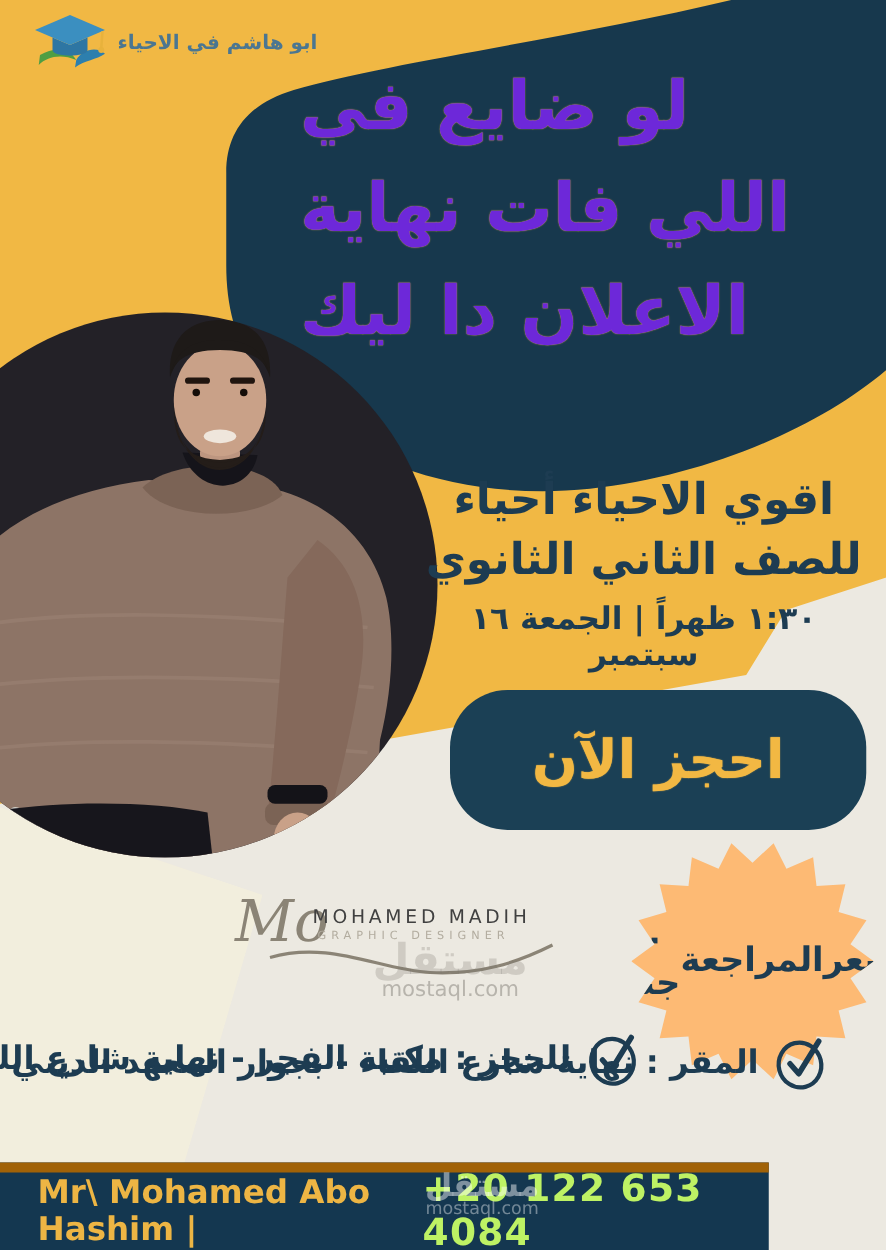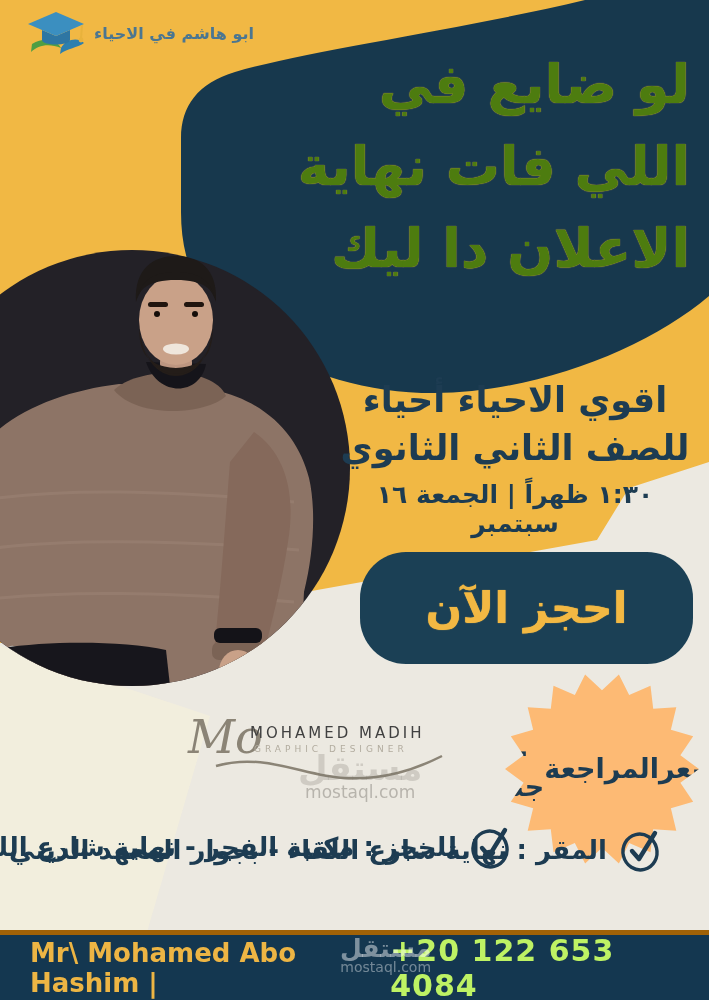--- a/index.html
+++ b/index.html
@@ -24,21 +24,21 @@
   .photo-circle{
     position:absolute;left:-86px;top:250px;width:436px;height:436px;
     border-radius:50%;background:#232127;overflow:hidden;
   }
   
   .logo{position:absolute;left:26px;top:10px;display:flex;align-items:center;gap:8px;}
   .logo-text{font-size:16px;font-weight:bold;color:#4b7691;direction:rtl;}
   
   .headline{
     position:absolute;left:240px;top:44px;width:450px;
-    direction:rtl;text-align:right;color:#4d7c0f;
+    direction:rtl;text-align:left;color:#6d28d9;
     font-size:54px;font-weight:800;line-height:1.52;
     text-shadow:0 0 1px #f2b843;
   }
   
   .session{
     position:absolute;left:330px;top:376px;width:370px;
     direction:rtl;text-align:center;color:#1d3c52;
   }
   .session-l1,.session-l2{font-size:35px;font-weight:700;line-height:1.38;}
   .session-date{font-size:25px;font-weight:800;margin-top:7px;}
@@ -77,22 +77,22 @@
   
   .contact-row{
     position:absolute;display:flex;align-items:center;gap:10px;
     direction:rtl;color:#1d3c52;white-space:nowrap;
   }
   .contact-row.first{right:196px;top:824px;}
   .contact-row.second{right:46px;top:827px;}
   .contact-text{font-size:26px;font-weight:800;}
   
   .footer{
-    position:absolute;left:0;top:930px;width:709px;height:70px;
-    background:#143750;border-top:5px solid #a16207;
+    position:absolute;left:0;top:930px;width:615px;height:70px;
+    background:#143750;border-top:8px solid #a16207;
     display:flex;align-items:center;justify-content:space-between;
     box-sizing:border-box;padding:0 30px;
   }
   .footer-name{font-size:26px;font-weight:800;color:#edb544;}
   .footer-phone{font-size:30px;font-weight:800;color:#bef264;letter-spacing:1px;}
 </style>
 </head>
 <body>
 
 <div class="poster">

